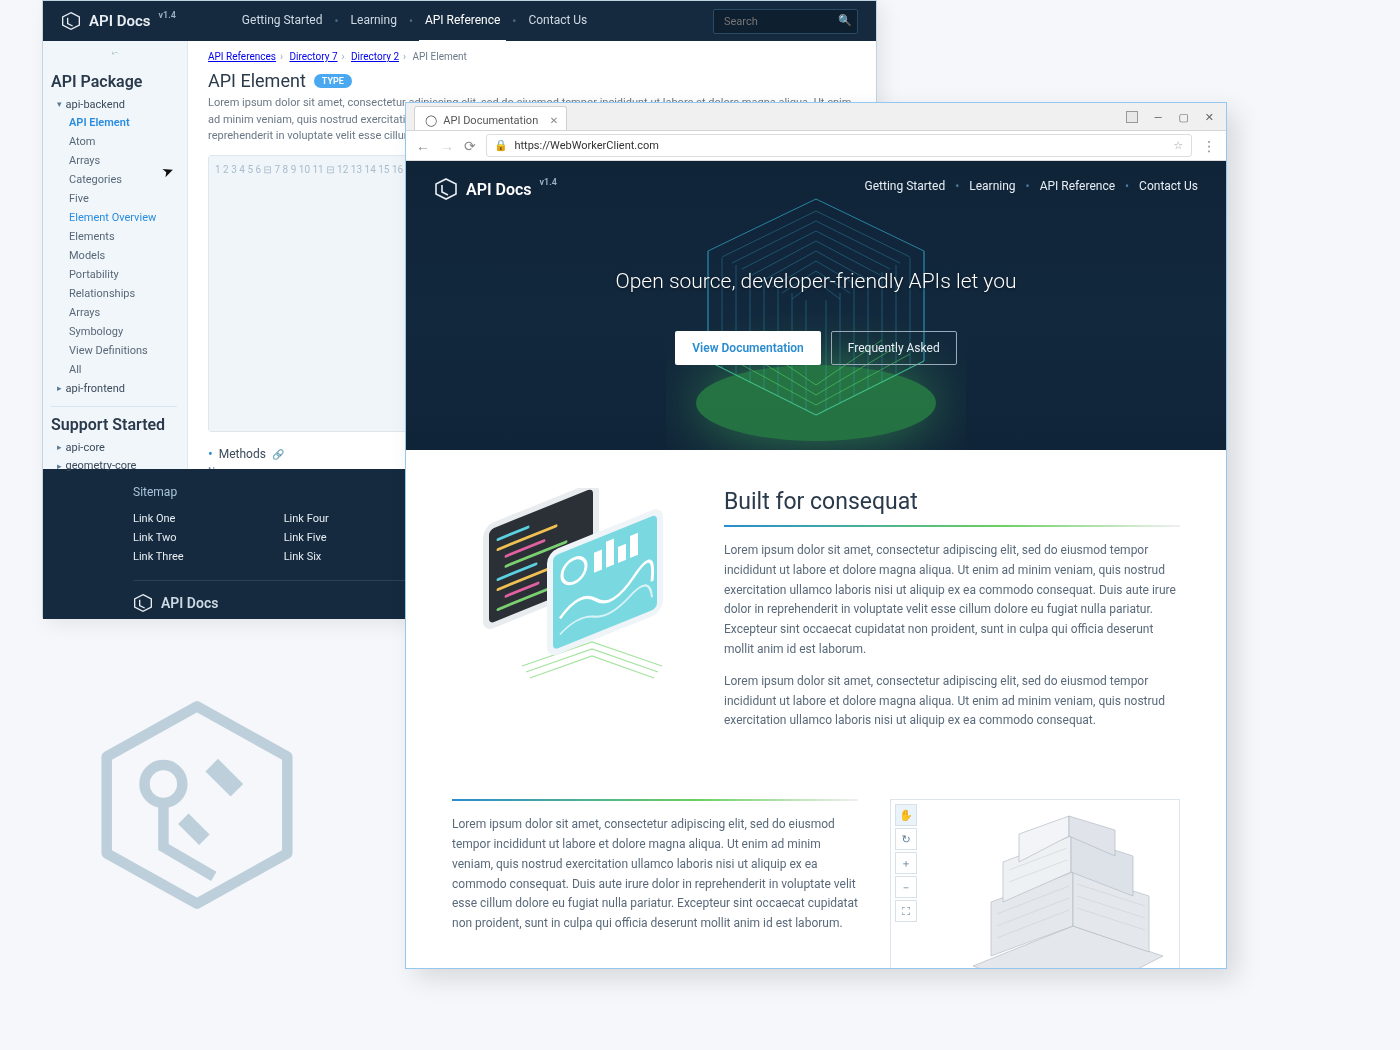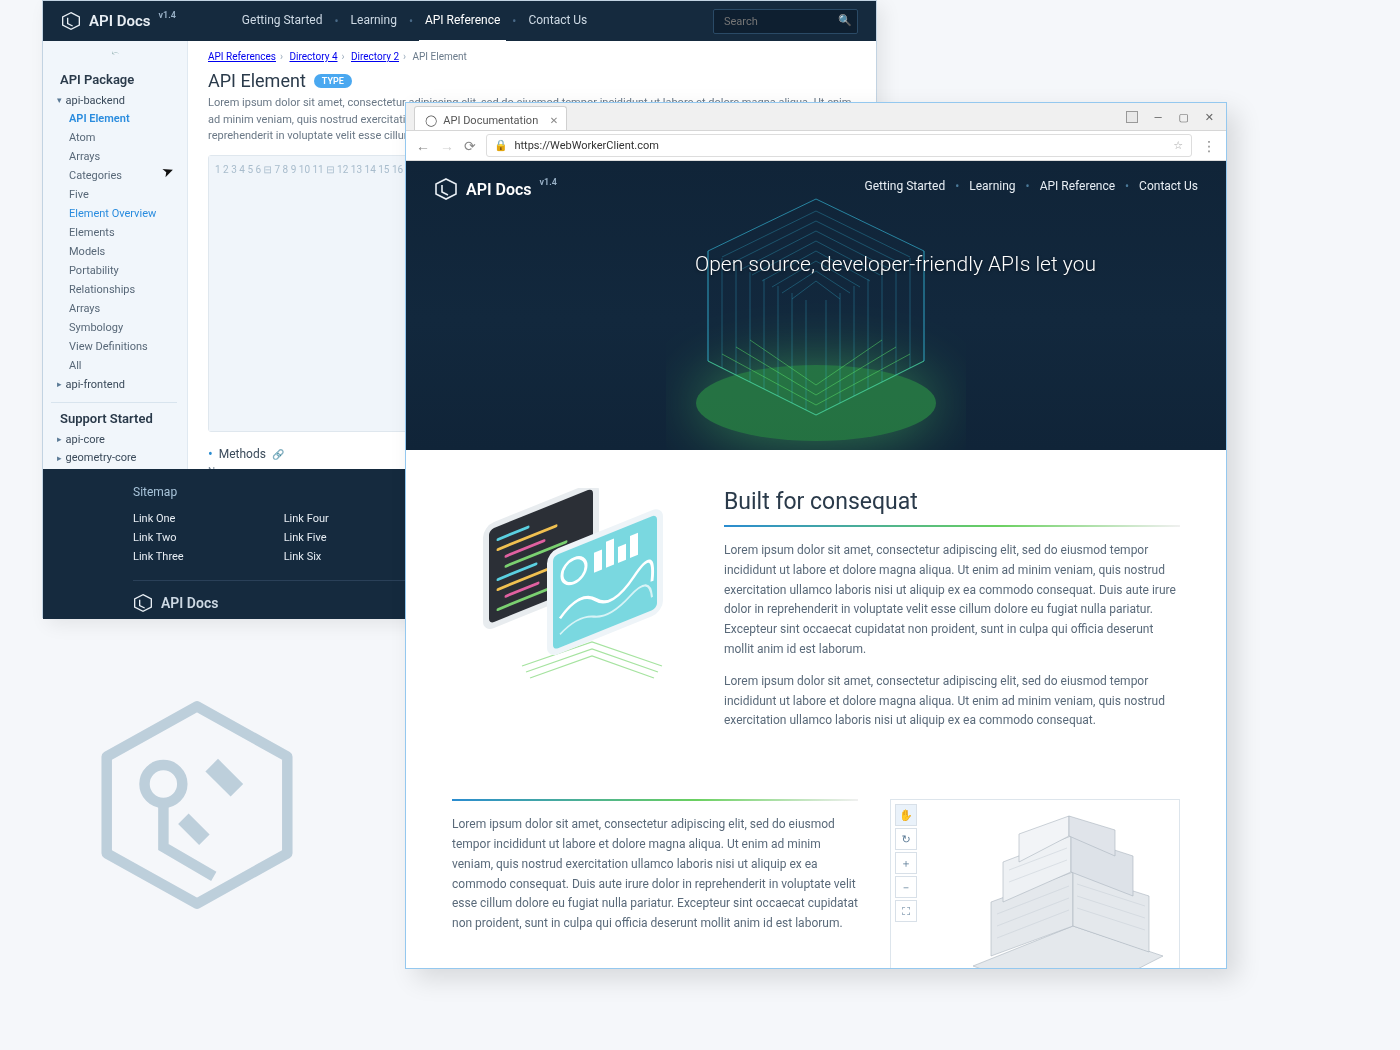--- a/index.html
+++ b/index.html
@@ -16,21 +16,21 @@
 .w1-nav a{color:#cdd9e4;text-decoration:none;padding:13px 6px}
 .w1-nav a.active{color:#fff;border-bottom:2px solid #fff}
 .w1-nav .dot{color:#4a6a88}
 .w1-search{margin-left:auto;position:relative}
 .w1-search input{background:#0e1f30;border:1px solid #2a4a66;color:#bcd;padding:5px 26px 5px 10px;font-size:11px;width:145px;border-radius:2px}
 .w1-search .sicon{position:absolute;right:6px;top:5px;color:#9bb;font-size:11px}
 
 .w1-body{display:flex;height:428px;background:#f1f6fb}
 .sidebar{width:145px;padding:10px 0 10px 8px;font-size:11px;color:#4a5a6a;border-right:1px solid #e0e9f1;position:relative}
 .sb-collapse{text-align:center;color:#8aa;font-size:11px;margin-bottom:8px}
-.sb-head{font-size:13px;font-weight:600;color:#2a3a4a;margin:6px 9px 4px}
+.sb-head{font-size:16px;font-weight:600;color:#2a3a4a;margin:6px 0 4px}
 .sb-item{padding:1.5px 0 1.5px 18px;color:#586878;cursor:pointer;line-height:1.45}
 .sb-item.l1{padding-left:6px;display:flex;align-items:center;gap:4px;color:#3a4a5a}
 .sb-item.sel{color:#2a8cde;font-weight:600}
 .sb-item.hl{color:#2a8cde}
 .chev{font-size:9px;color:#5a7a96}
 .sb-divider{height:1px;background:#d8e4ee;margin:8px 10px 8px 0}
 
 .content{flex:1;padding:10px 20px;background:#fff;overflow:hidden;font-size:11px;color:#4a5a6a}
 .crumbs{font-size:10px;color:#3a8cd0}
 .crumbs .sep{color:#9ab;padding:0 4px}
@@ -70,21 +70,21 @@
 .addr .url{flex:1;background:#fff;border:1px solid #ddd;border-radius:3px;padding:4px 8px;font-size:11px;color:#2a8a40;display:flex;align-items:center;gap:6px}
 .addr .star{color:#aaa}
 
 .site{height:calc(100% - 58px);overflow:hidden;background:#fff}
 .hero{height:289px;background:linear-gradient(180deg,#102438 0%,#12283d 55%,#102438 100%);position:relative;color:#fff;overflow:hidden}
 .hero-nav{position:absolute;top:18px;right:28px;display:flex;gap:10px;font-size:12px;align-items:center}
 .hero-nav a{color:#e8eef4;text-decoration:none}
 .hero-nav .dot{color:#4a7a9a}
 .hero-brand{position:absolute;top:16px;left:28px;display:flex;align-items:center;gap:8px;font-size:16px;font-weight:600}
 .hero-brand sup{font-size:9px;color:#9bb3c9;position:relative;top:-7px}
-.hero-copy{position:absolute;top:88px;left:0;right:0;text-align:right;font-size:21px;line-height:1.45;font-weight:300;padding:0 130px;text-shadow:0 1px 3px rgba(0,0,0,.5)}
+.hero-copy{position:absolute;top:105px;left:0;right:0;text-align:center;font-size:21px;line-height:1.45;font-weight:300;padding:0 130px;text-shadow:0 1px 3px rgba(0,0,0,.5)}
 .hero-btns{position:absolute;top:170px;left:0;right:0;display:flex;justify-content:center;gap:10px}
 .btn{padding:9px 16px;font-size:12px;border-radius:2px;border:1px solid transparent;cursor:pointer}
 .btn.primary{background:#fff;color:#2a8cd0;font-weight:600}
 .btn.ghost{background:transparent;border-color:#9ab;color:#e8eef4}
 .hcube{position:absolute;left:50%;top:20px;transform:translateX(-50%);width:300px;height:280px;z-index:0}
 .glow{filter:drop-shadow(0 0 30px #5ae86a)}
 .hero-copy,.hero-btns,.hero-nav,.hero-brand{z-index:2}
 
 .section{padding:38px 46px;display:flex;gap:32px;align-items:flex-start}
 .isoimg{width:240px;height:200px;flex:0 0 auto}
@@ -176,21 +176,21 @@
         </div>
       <div class="sb-item l1">
           <span class="chev">▸</span>
           <span>geometry-core</span>
         </div>
     </div>
 
     <div class="content">
       <div class="crumbs">
         <a href="#">API References</a><span class="sep">›</span>
-        <a href="#">Directory 4</a><span class="sep">›</span>
+        <a href="#">Directory 7</a><span class="sep">›</span>
         <a href="#">Directory 2</a><span class="sep">›</span>
         <span class="cur">API Element</span>
       </div>
       <div class="page-title">
         <span>API Element</span>
         <span class="badge">TYPE</span>
       </div>
       <p class="lead">Lorem ipsum dolor sit amet, consectetur adipiscing elit, sed do eiusmod tempor incididunt ut labore et dolore magna aliqua. Ut enim ad minim veniam, quis nostrud exercitation ullamco laboris nisi ut aliquip ex ea commodo consequat. Duis aute irure dolor in reprehenderit in voluptate velit esse cillum dolore eu fugiat nulla pariatur.</p>
 
       <div class="codebox">
@@ -323,20 +323,24 @@
           <span class="dot">•</span>
         <a href="#">Learning</a>
           <span class="dot">•</span>
         <a href="#">API Reference</a>
           <span class="dot">•</span>
         <a href="#">Contact Us</a>
       </div>
       <div class="hero-copy">
         <span>Open source, developer-friendly APIs let you</span><br>
       </div>
+      <div class="hero-btns">
+        <button class="btn primary">View Documentation</button>
+        <button class="btn ghost">Frequently Asked</button>
+      </div>
     </div>
 
     <div class="section">
       <svg class="isoimg" viewBox="0 0 240 200">
 
         <g transform="skewY(-22) translate(14 44)">
           <rect x="20" y="10" width="110" height="100" rx="8" fill="#2b2f36" stroke="#e8ecef" stroke-width="6"></rect>
           <g stroke-width="3" stroke-linecap="round">
             <line x1="32" y1="26" x2="62" y2="26" stroke="#5ad0e0"></line>
             <line x1="32" y1="36" x2="90" y2="36" stroke="#f0c050"></line>

